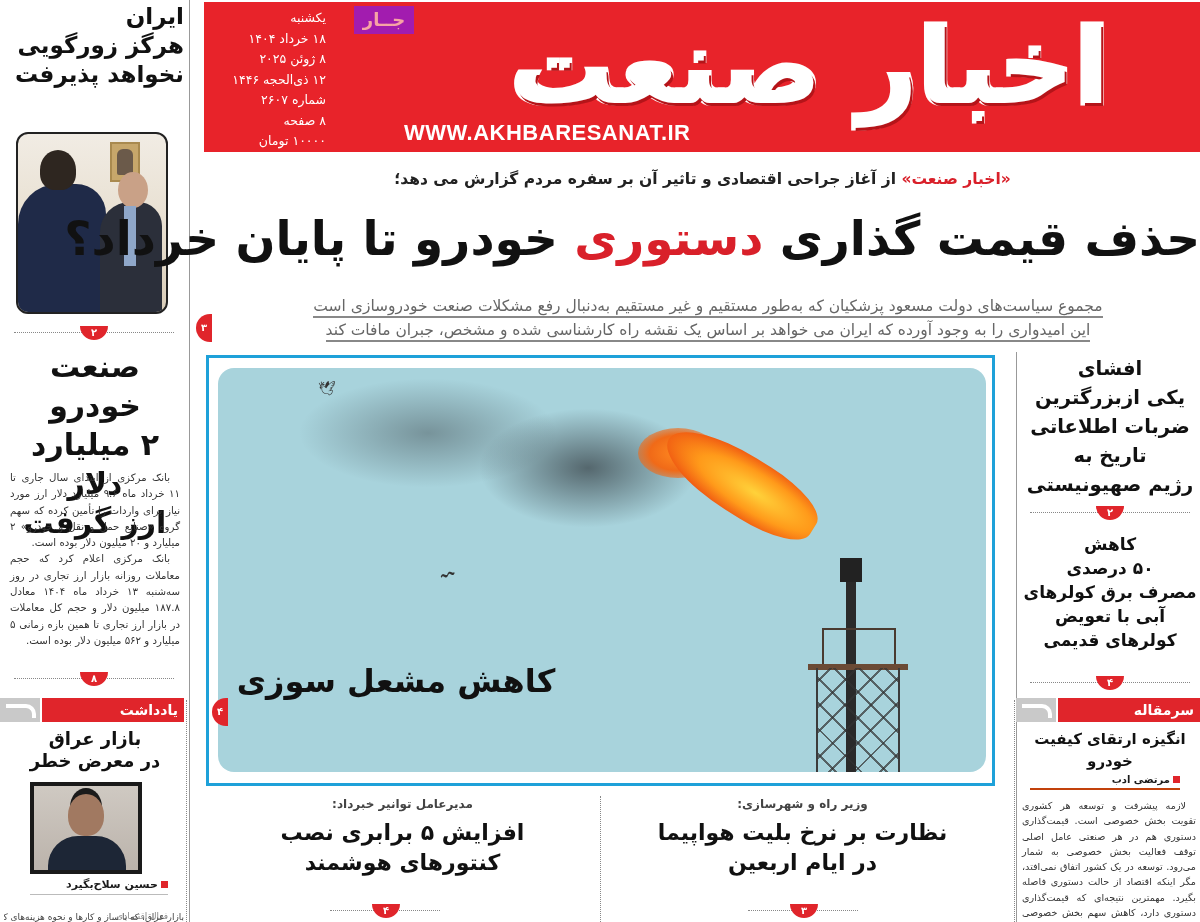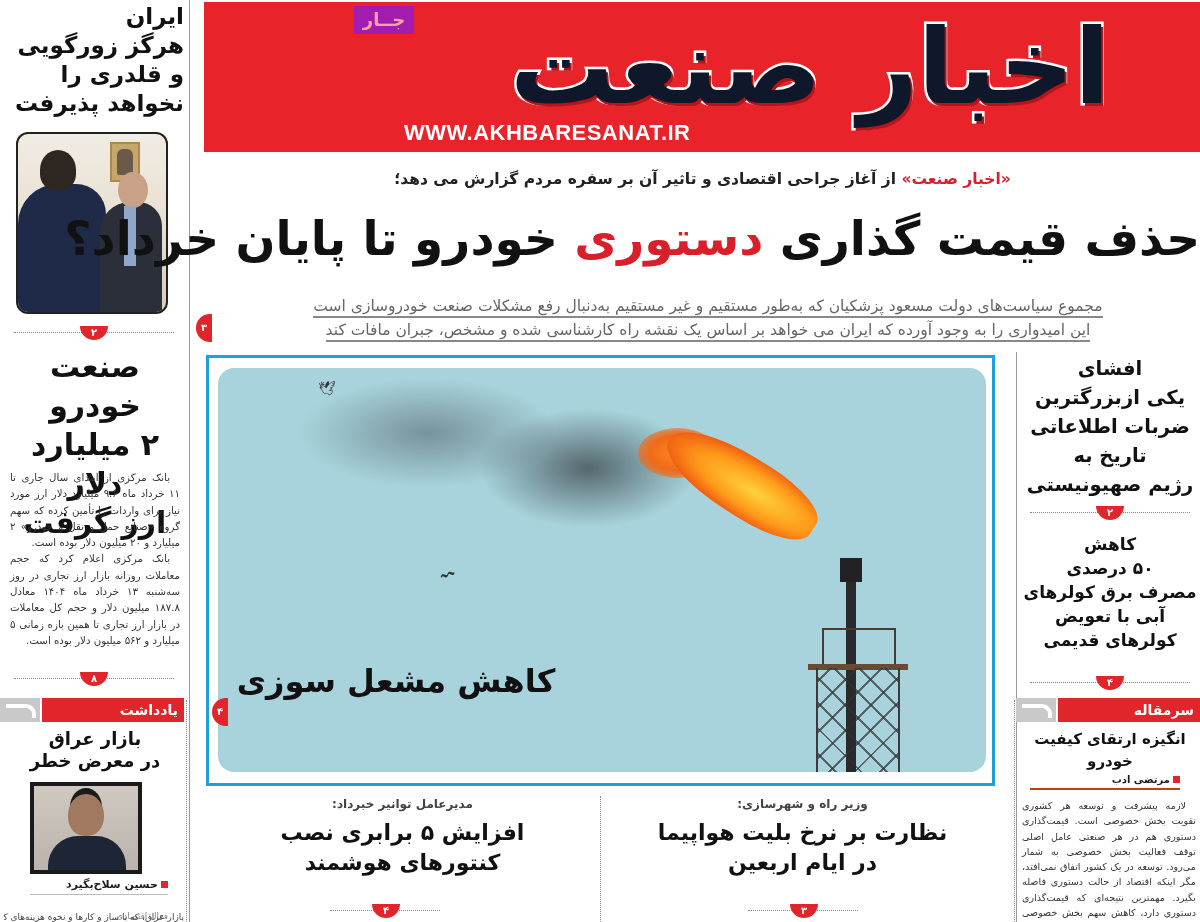--- a/index.html
+++ b/index.html
@@ -5,21 +5,21 @@
   * { box-sizing: border-box; margin: 0; padding: 0; }
   html, body { width: 1200px; height: 922px; overflow: hidden; background: #fff; }
   body { position: relative; font-family: "DejaVu Sans", sans-serif; color: #1a1a1a; direction: rtl; }
 
   .abs { position: absolute; }
 
   
   .masthead { left: 204px; top: 2px; width: 996px; height: 150px; background: #e8232a; }
   .logo-text { position: absolute; right: 20px; top: 10px; width: 740px; height: 110px;
     font-family: "DejaVu Sans", sans-serif; font-weight: bold; font-size: 104px; line-height: 110px;
-    color: #0f172a; text-align: center; letter-spacing: -2px;
+    color: #ffffff; text-align: center; letter-spacing: -2px;
     -webkit-text-stroke: 5px #ffffff; paint-order: stroke fill;
     text-shadow: 2px 3px 0 #b51419; }
   .jarr { position: absolute; left: 150px; top: 4px; width: 60px; height: 28px; background: #a21caf;
     color: #f7a3a5; font-weight: bold; font-size: 18px; line-height: 28px; text-align: center; }
   .site-url { position: absolute; left: 200px; bottom: 6px; color: #fff; font-family: "Liberation Sans", sans-serif;
     font-weight: bold; font-size: 22px; direction: ltr; letter-spacing: 0.5px; }
   .dateblock { position: absolute; left: 12px; top: 6px; width: 110px; color: #fff; font-size: 12.5px;
     line-height: 20.5px; text-align: right; }
 
   
@@ -113,27 +113,35 @@
   .story-kicker { position:absolute; text-align:center; font-size: 12px; font-weight:bold; color:#444; }
   .story-title { position:absolute; text-align:center; font-weight:bold; font-size: 22px; line-height: 30px; color:#111; }
 </style>
 </head>
 <body>
 
 <div class="abs masthead">
   <div class="logo-text">اخبار صنعت</div>
   <div class="jarr">جــار</div>
   <div class="site-url">WWW.AKHBARESANAT.IR</div>
+  <div class="dateblock">
+    <div>یکشنبه</div>
+    <div>۱۸ خرداد ۱۴۰۴</div>
+    <div>۸ ژوئن ۲۰۲۵</div>
+    <div>۱۲ ذی‌الحجه ۱۴۴۶</div>
+    <div>شماره ۲۶۰۷</div>
+    <div>۸ صفحه</div>
+    <div>۱۰۰۰۰ تومان</div>
+  </div>
 </div>
 
 <div class="abs left-col">
   <div class="lc-head">
     <div>ایران</div>
     <div>هرگز زورگویی</div>
-    <div>و قلدری را</div>
     <div>نخواهد پذیرفت</div>
   </div>
   <div class="lc-photo">
     <div class="frame"></div>
     <div class="man-l"></div>
     <div class="man-r"></div>
   </div>
 
   <div class="dotline" style="left:14px; top:332px; width:160px;"></div>
   <div class="marker" style="left:80px; top:326px;">۲</div>

